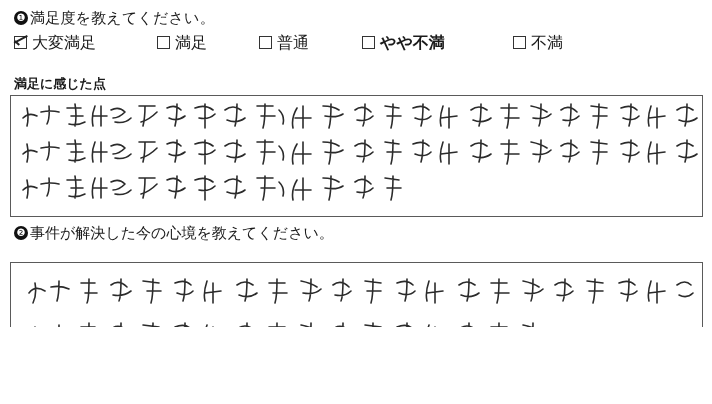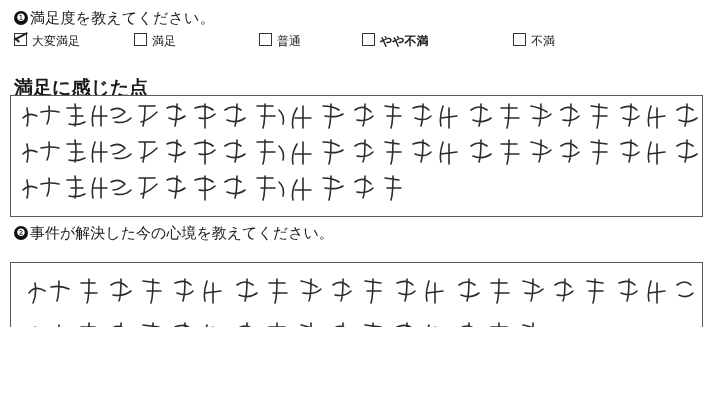--- a/index.html
+++ b/index.html
@@ -46,21 +46,21 @@
   .choices {
     position: absolute;
     left: 14px;
     top: 33px;
     width: 684px;
     height: 22px;
   }
   .choice {
     position: absolute;
     top: 0;
-    font-size: 12px;
+    font-size: 16px;
     color: #1a1a1a;
     white-space: nowrap;
   }
   .box {
     display: inline-block;
     position: relative;
     width: 11px;
     height: 11px;
     border: 1px solid #333;
     margin-right: 5px;
@@ -83,31 +83,31 @@
     position: absolute;
     left: 0px;
     top: 3px;
     width: 6px;
     height: 1.5px;
     background: #222;
     transform: rotate(42deg);
     transform-origin: left center;
   }
   .c0 { left: 0px; }
-  .c1 { left: 120px; }
+  .c1 { left: 143px; }
   .c2 { left: 245px; text-align: center; }
   .c3 { left: 348px; font-weight: bold; }
   .c4 { left: 482px; padding-left: 17px; }
 
   
   .sub1 {
     position: absolute;
     left: 14px;
     top: 75px;
-    font-size: 19px;
+    font-size: 13px;
     color: #1a1a1a;
     font-weight: bold;
   }
 
   
   .answer-box {
     position: absolute;
     border: 1px solid #5a5a5a;
     background: #ffffff;
     overflow: hidden;

